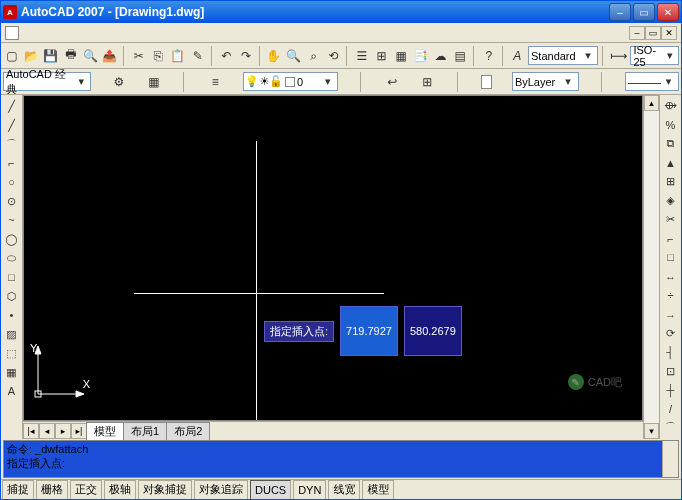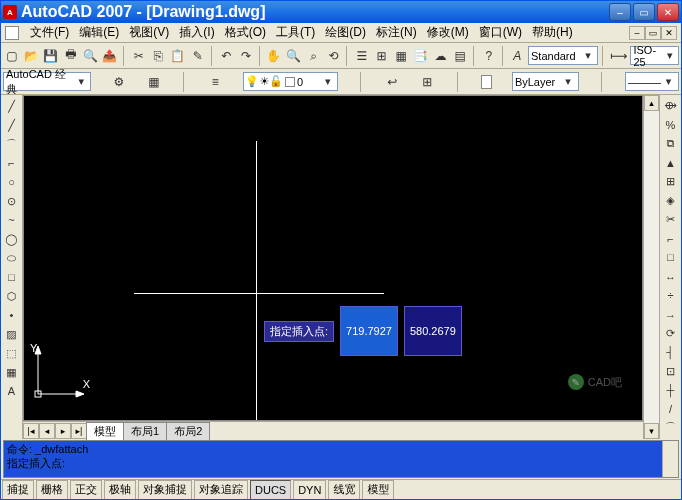--- a/index.html
+++ b/index.html
@@ -1,19 +1,19 @@
 <!DOCTYPE html>
 <html><head>
 <meta charset="utf-8">
 <style>
 * { margin: 0; padding: 0; box-sizing: border-box; font-family: "Microsoft YaHei", SimSun, Arial, sans-serif; font-size: 11px; }
 body { width: 682px; height: 500px; overflow: hidden; background: #ece9d8; display: flex; flex-direction: column; border: 1px solid #0054e3; }
 .titlebar { height: 22px; background: linear-gradient(#3b8ee4, #0054e3); display: flex; align-items: center; padding: 0 2px; color: #fff; }
 .titlebar .appicon { width: 14px; height: 14px; background: #c00; margin-right: 4px; border-radius: 2px; display:flex;align-items:center;justify-content:center;font-size:8px;color:#fff;font-weight:bold;}
-.titlebar .title { flex: 1; font-weight: bold; font-size: 16px; }
+.titlebar .title { flex: 1; font-weight: bold; font-size: 12px; }
 .winbtns { display: flex; gap: 2px; }
 .winbtn { width: 22px; height: 18px; background: linear-gradient(#6fa7e2,#3a6ec0); border: 1px solid #1d4d9a; border-radius: 3px; display: flex; align-items: center; justify-content: center; color: #fff; font-size: 10px; cursor: pointer; }
 .winbtn.close { background: linear-gradient(#f08080,#c83030); border-color:#a02020;}
 .menubar { height: 20px; background:#ece9d8; display: flex; align-items: center; padding: 0 4px; gap: 2px; border-bottom: 1px solid #aca899; }
 .menubar .mdiicon{width:14px;height:14px;background:#fff;border:1px solid #888;margin-right:4px;}
 .menuitem { padding: 2px 5px; cursor: pointer; font-size:12px;}
 .mdi-btns{margin-left:auto;display:flex;gap:0;}
 .mdi-btn{width:16px;height:14px;border:1px solid #aca899;background:#ece9d8;display:flex;align-items:center;justify-content:center;font-size:9px;cursor:pointer;}
 .toolbar { height: 26px; background:#ece9d8; display: flex; align-items: center; padding: 1px 2px; gap: 2px; border-bottom: 1px solid #aca899; overflow:hidden;}
 .tbtn { width: 20px; height: 20px; border: 1px solid transparent; display: flex; align-items: center; justify-content: center; cursor: pointer; font-size: 12px; color:#333;}
@@ -61,33 +61,20 @@
   <div class="title">AutoCAD 2007 - [Drawing1.dwg]</div>
   <div class="winbtns">
     <div class="winbtn">–</div>
     <div class="winbtn">▭</div>
     <div class="winbtn close">✕</div>
   </div>
 </div>
 
 <div class="menubar">
   <div class="mdiicon"></div>
-  <div id="menuitems" style="display:flex;">
-      <div class="menuitem">文件(F)</div>
-      <div class="menuitem">编辑(E)</div>
-      <div class="menuitem">视图(V)</div>
-      <div class="menuitem">插入(I)</div>
-      <div class="menuitem">格式(O)</div>
-      <div class="menuitem">工具(T)</div>
-      <div class="menuitem">绘图(D)</div>
-      <div class="menuitem">标注(N)</div>
-      <div class="menuitem">修改(M)</div>
-      <div class="menuitem">窗口(W)</div>
-      <div class="menuitem">帮助(H)</div>
-    </div>
   <div class="mdi-btns">
     <div class="mdi-btn">–</div>
     <div class="mdi-btn">▭</div>
     <div class="mdi-btn">✕</div>
   </div>
 </div>
 
 <div class="toolbar">
   <div class="tbtn">▢</div>
   <div class="tbtn">📂</div>

